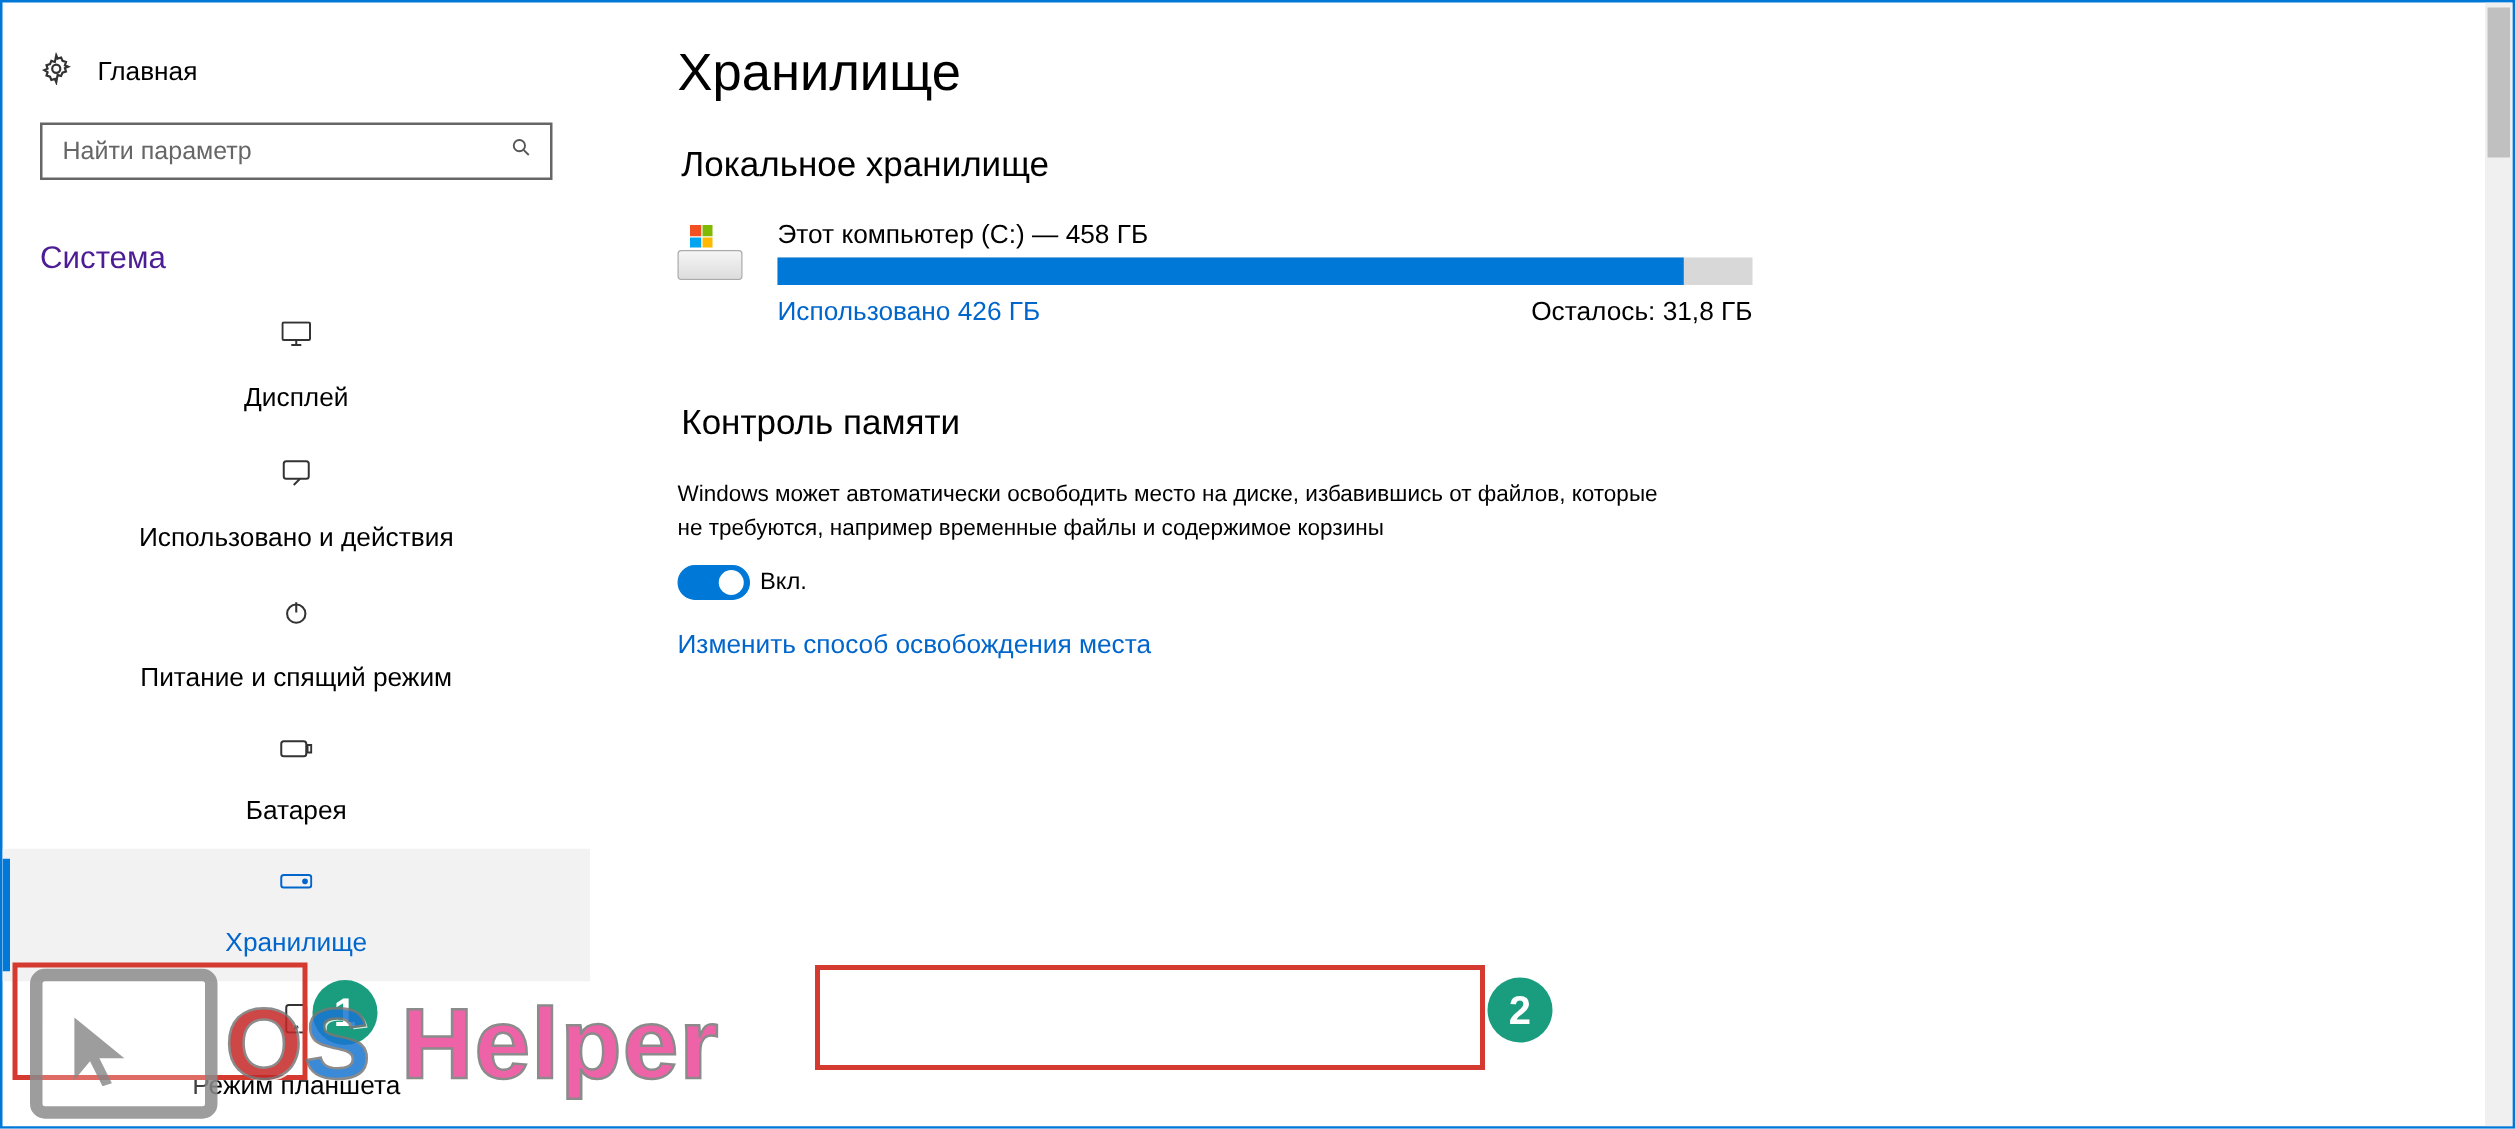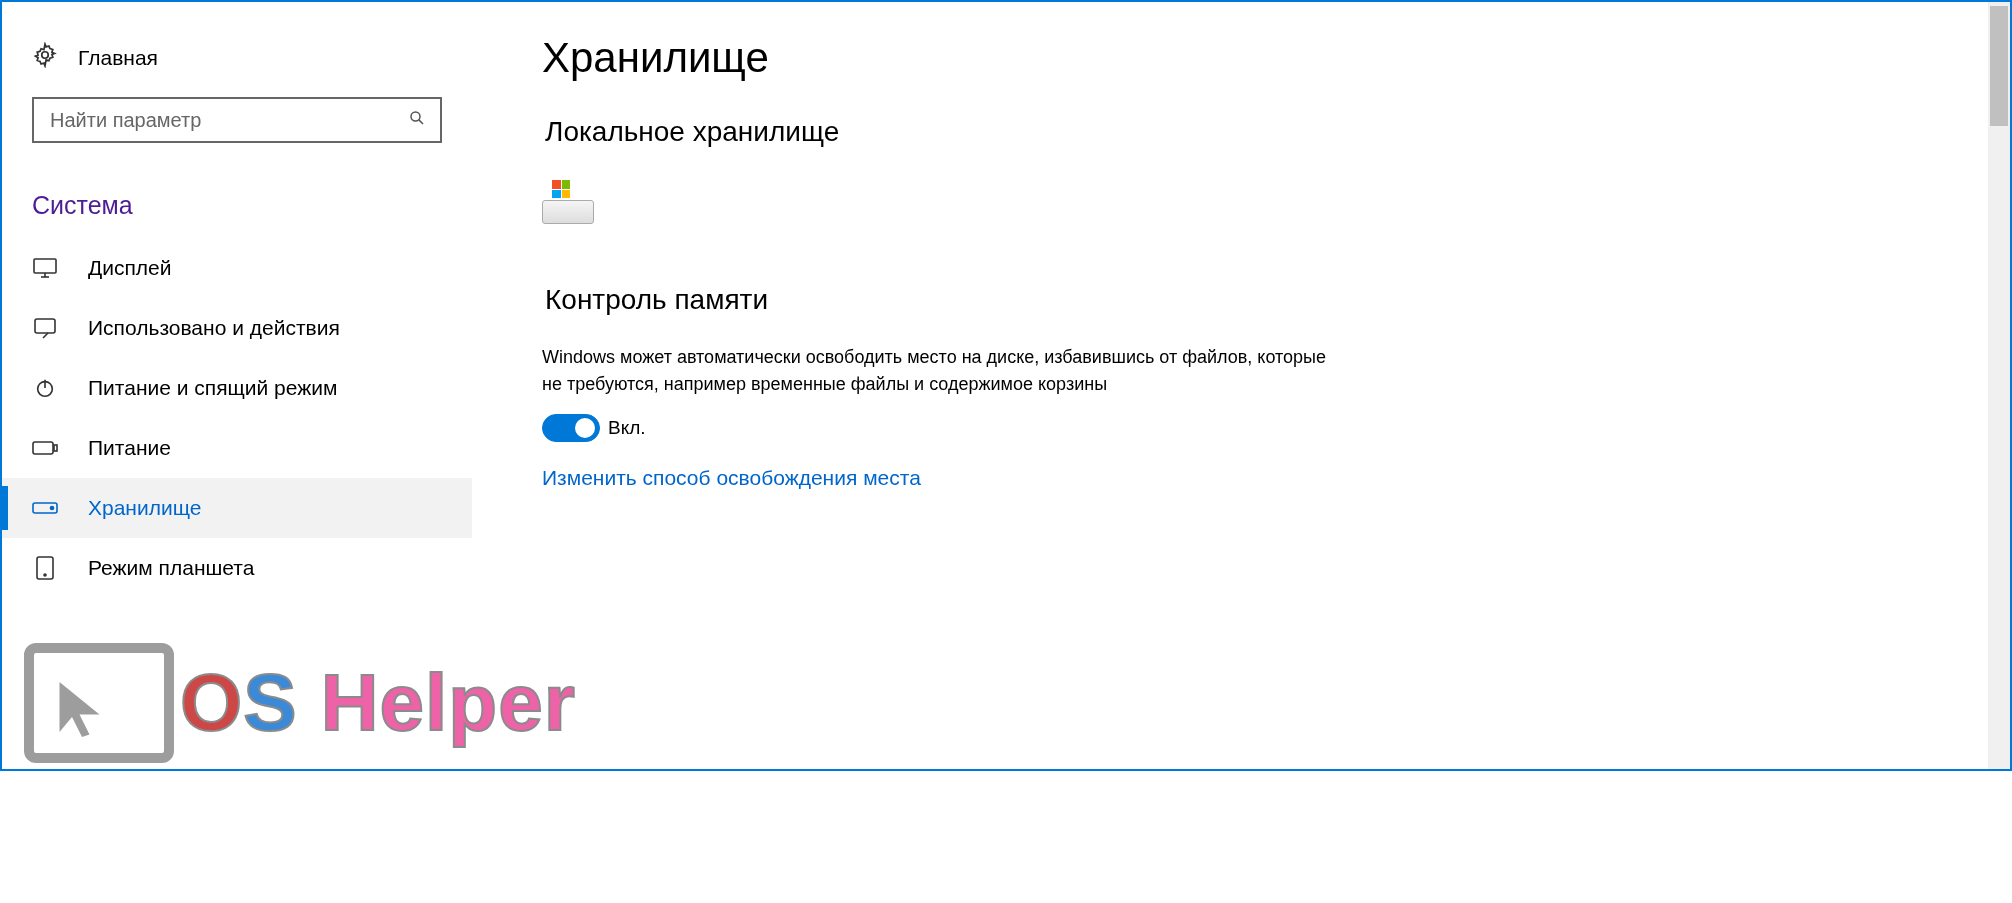--- a/index.html
+++ b/index.html
@@ -6,21 +6,21 @@
   body {
     margin: 0;
     font-family: "Segoe UI", -apple-system, sans-serif;
     background: #fff;
     color: #000;
     font-size: 19px;
   }
   .window {
     border: 2px solid #0078d7;
     width: 2012px;
-    height: 771px;
+    height: 903px;
     position: relative;
     overflow: hidden;
   }
   .layout { display: flex; height: 100%; }
   .sidebar {
     width: 470px;
     padding: 40px 0 0 0;
     flex-shrink: 0;
   }
   .home-row {
@@ -47,20 +47,21 @@
   .section-label {
     color: #4c1d95; font-size: 25px;
     padding: 48px 30px 18px 30px;
   }
   .nav-item {
     display: flex; align-items: center; gap: 30px;
     padding: 18px 30px;
     font-size: 21px;
     position: relative;
     cursor: default;
+    flex-direction: column;
   }
   .nav-item .nicon { width: 26px; display: flex; justify-content: center; }
   .nav-item.active {
     background: #f2f2f2;
     color: #0066cc;
   }
   .nav-item.active::before {
     content: ""; position: absolute; left: 0; top: 8px; bottom: 8px;
     width: 6px; background: #0078d7;
   }
@@ -219,21 +220,21 @@
         <span>Питание и спящий режим</span>
       </div>
 
       <div class="nav-item">
         <span class="nicon">
           <svg width="26" height="16" viewBox="0 0 26 16" fill="none" stroke="#333" stroke-width="1.6">
               <rect x="1" y="2" width="20" height="12" rx="2"></rect>
               <rect x="22" y="5" width="3" height="6"></rect>
             </svg>
         </span>
-        <span>Питание</span>
+        <span>Батарея</span>
       </div>
 
       <div class="nav-item active">
         <span class="nicon">
           <svg width="26" height="16" viewBox="0 0 26 16" fill="none" stroke="#0066cc" stroke-width="1.6">
               <rect x="1" y="3" width="24" height="10" rx="2"></rect>
               <circle cx="20" cy="8" r="1.5" fill="#0066cc"></circle>
             </svg>
         </span>
         <span>Хранилище</span>
@@ -257,20 +258,30 @@
 
       <div class="drive-row">
         <div class="drive-icon">
           <div class="flag">
               <span></span>
               <span></span>
               <span></span>
               <span></span>
             </div>
           <div class="base"></div>
+        </div>
+        <div class="drive-info">
+          <div class="drive-title">Этот компьютер (C:) — 458 ГБ</div>
+          <div class="bar">
+            <div class="bar-fill" id="bar-fill" style="width: 93%;"></div>
+          </div>
+          <div class="bar-labels">
+            <span class="used">Использовано 426 ГБ</span>
+            <span class="remain">Осталось: 31,8 ГБ</span>
+          </div>
         </div>
       </div>
 
       <h2>Контроль памяти</h2>
       <div class="desc">Windows может автоматически освободить место на диске, избавившись от файлов, которые не требуются, например временные файлы и содержимое корзины</div>
 
       <div class="toggle-row">
         <div class="toggle">
           <div class="knob"></div>
         </div>

